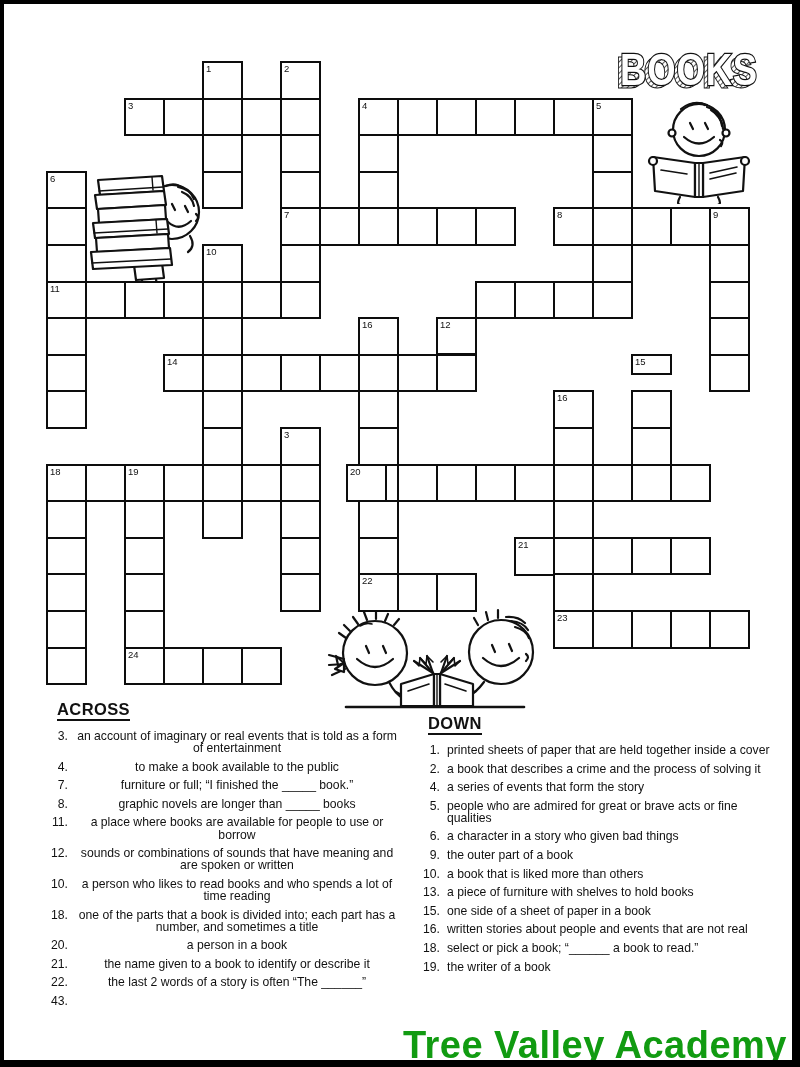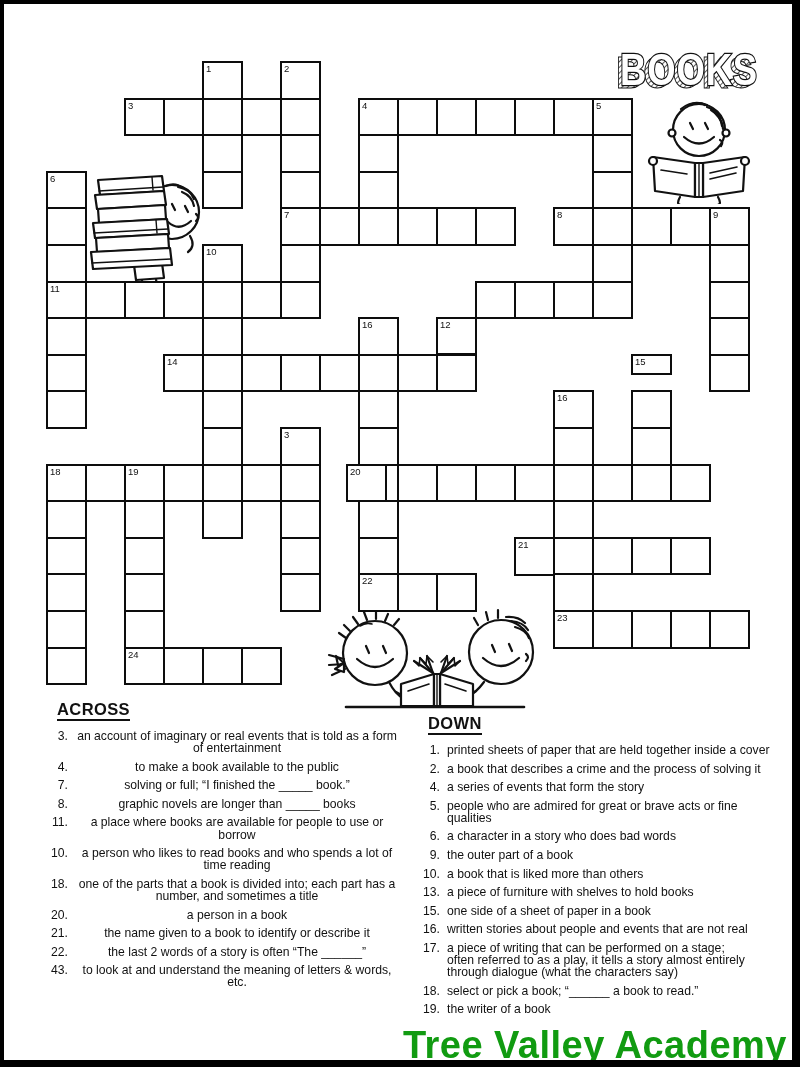--- a/index.html
+++ b/index.html
@@ -371,29 +371,34 @@
           <span class="num">3.</span>
           <span class="txt">an account of imaginary or real events that is told as a form
 of entertainment</span>
         </div>
         <div class="clue">
           <span class="num">4.</span>
           <span class="txt">to make a book available to the public</span>
         </div>
         <div class="clue">
           <span class="num">7.</span>
-          <span class="txt">solving or full; “I finished the _____ book.”</span>
+          <span class="txt">furniture or full; “I finished the _____ book.”</span>
         </div>
         <div class="clue">
           <span class="num">8.</span>
           <span class="txt">graphic novels are longer than _____ books</span>
         </div>
         <div class="clue">
           <span class="num">11.</span>
           <span class="txt">a place where books are available for people to use or borrow</span>
+        </div>
+        <div class="clue">
+          <span class="num">12.</span>
+          <span class="txt">sounds or combinations of sounds that have meaning and
+are spoken or written</span>
         </div>
         <div class="clue">
           <span class="num">10.</span>
           <span class="txt">a person who likes to read books and who spends a lot of
 time reading</span>
         </div>
         <div class="clue">
           <span class="num">18.</span>
           <span class="txt">one of the parts that a book is divided into; each part has a
 number, and sometimes a title</span>
@@ -405,21 +410,20 @@
         <div class="clue">
           <span class="num">21.</span>
           <span class="txt">the name given to a book to identify or describe it</span>
         </div>
         <div class="clue">
           <span class="num">22.</span>
           <span class="txt">the last 2 words of a story is often “The ______”</span>
         </div>
         <div class="clue">
           <span class="num">43.</span>
-          <span class="txt">to look at and understand the meaning of letters &amp; words, etc.</span>
         </div>
       </div>
   </div>
 
   <div class="clues clues-down">
     <div class="clue-heading">DOWN</div>
     <div class="clue-list">
         <div class="clue">
           <span class="num">1.</span>
           <span class="txt">printed sheets of paper that are held together inside a cover</span>
@@ -432,21 +436,21 @@
           <span class="num">4.</span>
           <span class="txt">a series of events that form the story</span>
         </div>
         <div class="clue">
           <span class="num">5.</span>
           <span class="txt">people who are admired for great or brave acts or fine
 qualities</span>
         </div>
         <div class="clue">
           <span class="num">6.</span>
-          <span class="txt">a character in a story who does bad words</span>
+          <span class="txt">a character in a story who given bad things</span>
         </div>
         <div class="clue">
           <span class="num">9.</span>
           <span class="txt">the outer part of a book</span>
         </div>
         <div class="clue">
           <span class="num">10.</span>
           <span class="txt">a book that is liked more than others</span>
         </div>
         <div class="clue">
@@ -455,26 +459,20 @@
         </div>
         <div class="clue">
           <span class="num">15.</span>
           <span class="txt">one side of a sheet of paper in a book</span>
         </div>
         <div class="clue">
           <span class="num">16.</span>
           <span class="txt">written stories about people and events that are not real</span>
         </div>
         <div class="clue">
-          <span class="num">17.</span>
-          <span class="txt">a piece of writing that can be performed on a stage;
-often referred to as a play, it tells a story almost entirely
-through dialogue (what the characters say)</span>
-        </div>
-        <div class="clue">
           <span class="num">18.</span>
           <span class="txt">select or pick a book; “______ a book to read.”</span>
         </div>
         <div class="clue">
           <span class="num">19.</span>
           <span class="txt">the writer of a book</span>
         </div>
       </div>
   </div>
 

